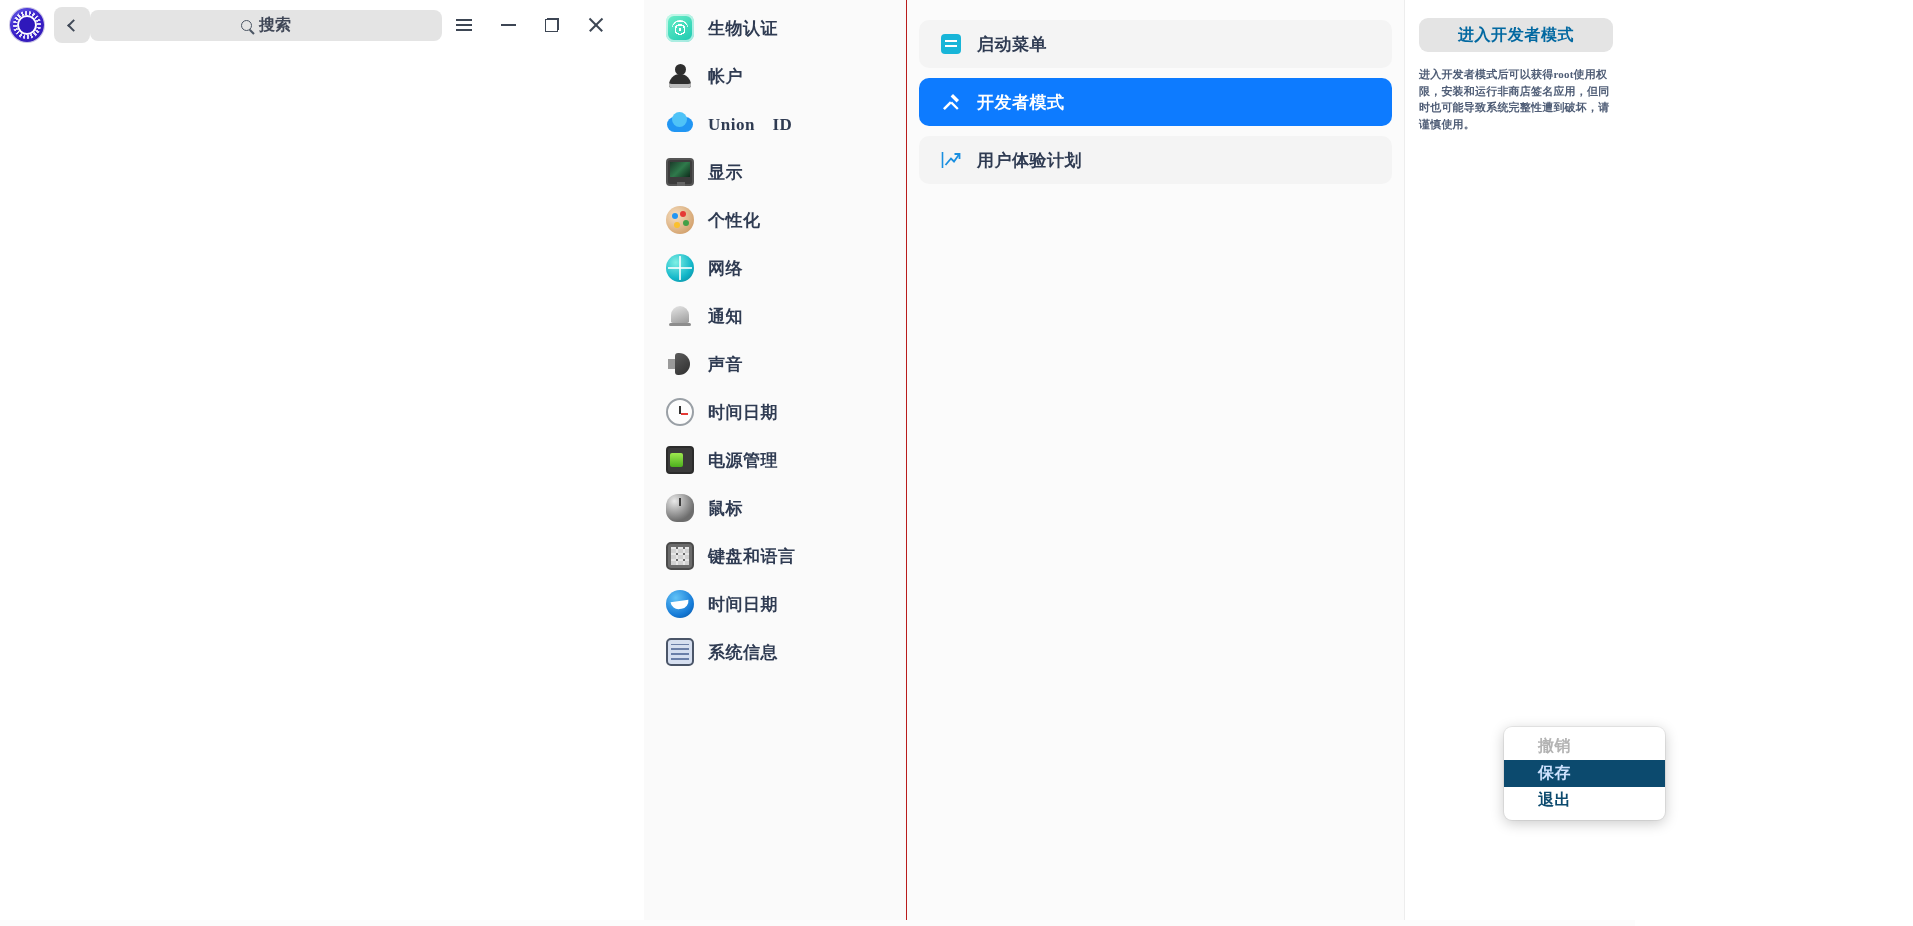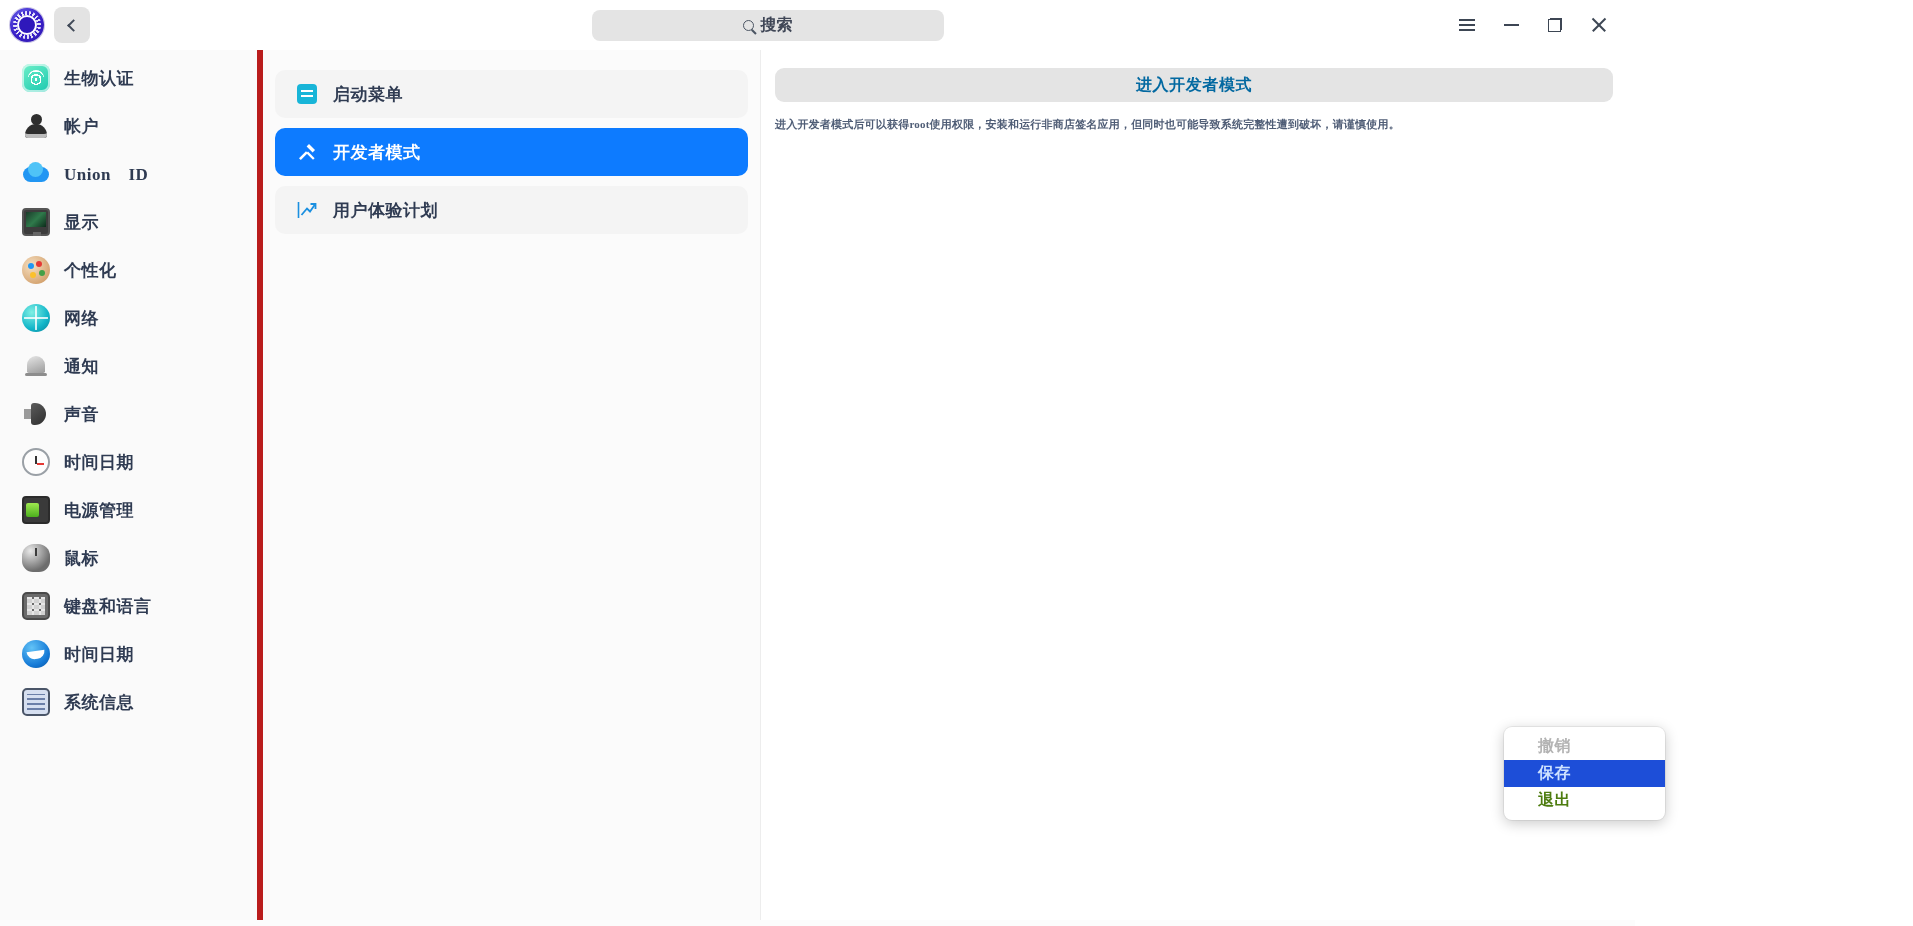--- a/index.html
+++ b/index.html
@@ -6,21 +6,21 @@
   html, body {
     width: 1913px; height: 926px;
     font-family: "Liberation Serif", "DejaVu Serif", serif;
     background: #ffffff;
     overflow: hidden;
   }
   #app {
     position: relative;
     width: 1635px; height: 926px;
     background: #ffffff;
-    display: flex; flex-direction: column;
+    display: flex;  gap: 12px;
   }
 
   
   .titlebar {
     height: 50px; min-height: 50px;
     background: #ffffff;
     display: flex; align-items: center;
     position: relative;
     z-index: 20;
   }
@@ -101,21 +101,21 @@
   .ico-close:before { transform: rotate(45deg); }
   .ico-close:after { transform: rotate(-45deg); }
 
   
   .body-wrap { flex: 1; display: flex; min-height: 0; background:#ffffff; }
 
   
   .sidebar {
     width: 263px; min-width: 263px;
     background: #fafafa;
-    border-right: 6px solid #b91c1c;
+    border-right: 1px solid #b91c1c;
     padding: 4px 0 0 0;
     overflow: hidden;
     position: relative;
   }
   .side-item {
     height: 48px; margin: 0 16px 0 10px;
     display: flex; align-items: center; gap: 14px;
     padding: 0 12px; border-radius: 10px;
     cursor: pointer; position: relative;
   }
@@ -302,24 +302,24 @@
     border-radius: 8px;
     box-shadow: 0 3px 14px rgba(0,0,0,.22), 0 0 0 1px rgba(0,0,0,.06);
     padding: 6px 0;
     z-index: 50;
     overflow: hidden;
   }
   .ctx-item {
     height: 27px; display: flex; align-items: center;
     padding-left: 34px;
     font-size: 16px; font-weight: 600; letter-spacing: .6px;
-    cursor: pointer; color: #4d7c0f;
+    cursor: pointer; color: #0c4a6e;
   }
   .ctx-item.disabled { color: #b3b3b3; }
-  .ctx-item.highlighted { background: #1d4ed8; color: #cfe3ff; }
+  .ctx-item.highlighted { background: #0c4a6e; color: #cfe3ff; }
 
   
   .bottom-strip {
     position: absolute; left: 0; right: 0; bottom: 0; height: 6px;
     background: #fcfcfc;
   }
 </style>
 </head>
 <body>
 

